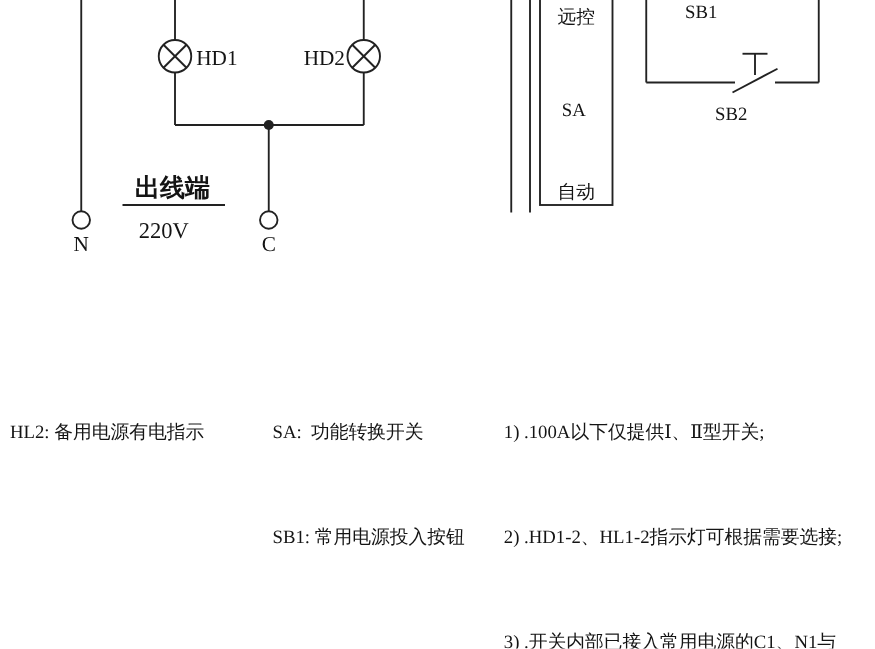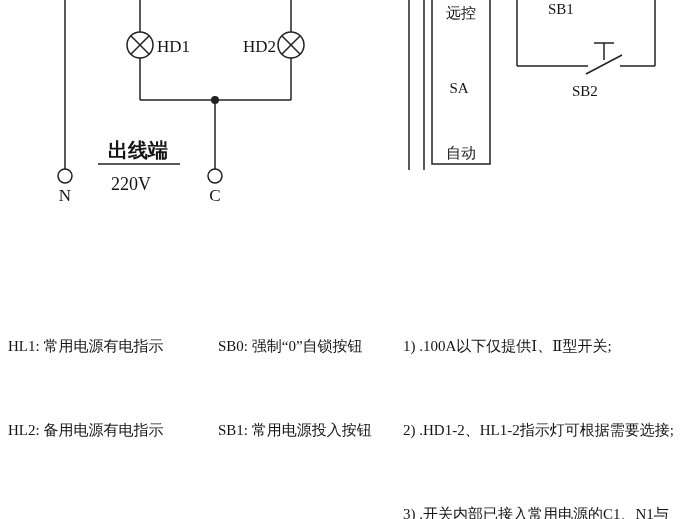--- a/index.html
+++ b/index.html
@@ -95,28 +95,27 @@
     <line x1="620" y1="66" x2="655" y2="66"></line>
     <g>
       <line x1="586" y1="74" x2="622" y2="55"></line>
       <line x1="604" y1="60" x2="604" y2="43"></line>
       <line x1="594" y1="43" x2="614" y2="43"></line>
     </g>
     <text x="572" y="96" class="t15">SB2</text>
   </svg>
 
   <div class="legend-col col-left">
-    <div>HL1: 常用电源有电指示</div>
     <div>HL2: 备用电源有电指示</div>
     
     
   </div>
 
   <div class="legend-col col-mid">
-    <div>SB0: 强制“0”自锁按钮</div>
+    <div>SA:  功能转换开关</div>
     <div>SB1: 常用电源投入按钮</div>
     
   </div>
 
   <div class="legend-col col-notes">
     <div class="note-line">1) .100A以下仅提供Ⅰ、Ⅱ型开关;</div>
     <div class="note-line">2) .HD1-2、HL1-2指示灯可根据需要选接;</div>
     <div class="note-line">3) .开关内部已接入常用电源的C1、N1与</div>
     
     

